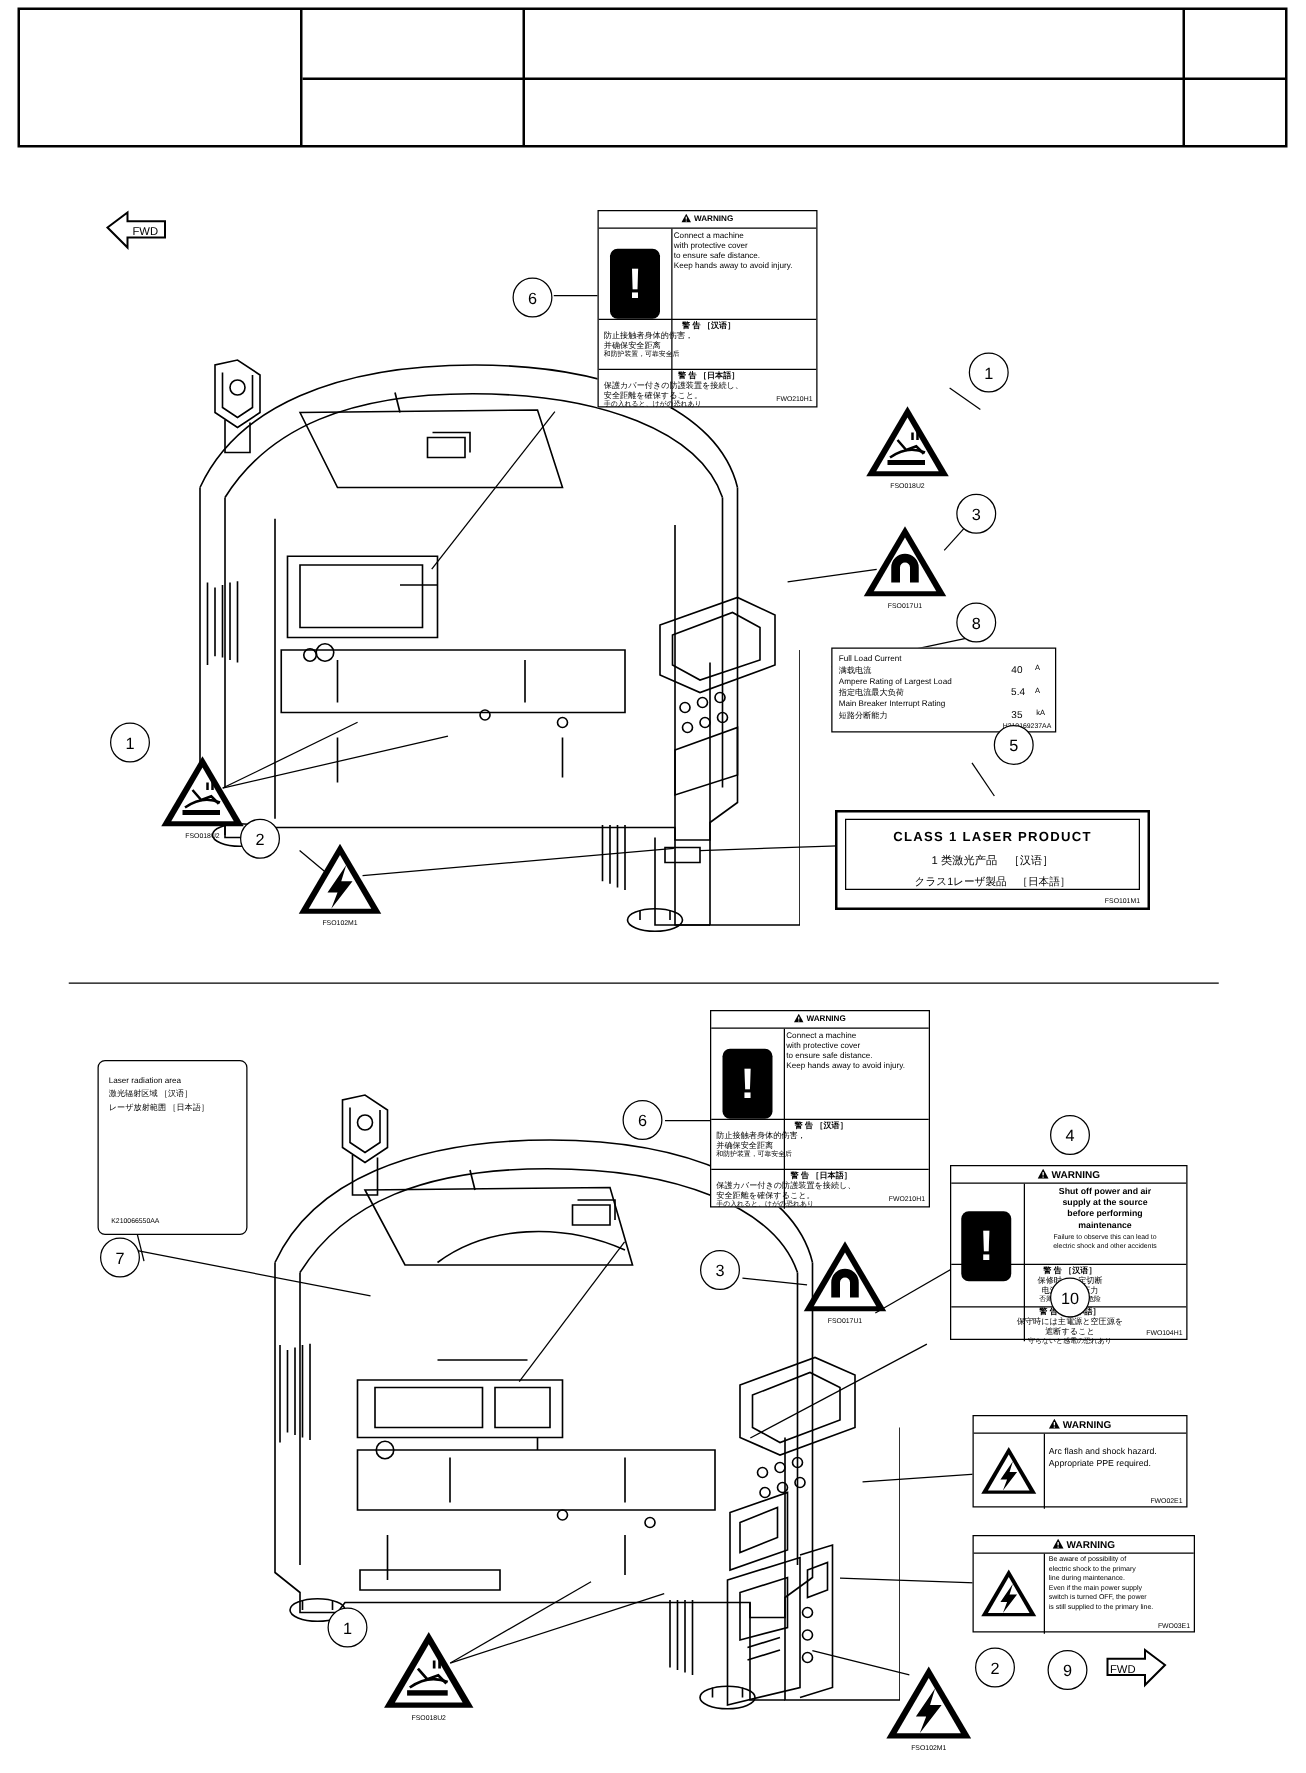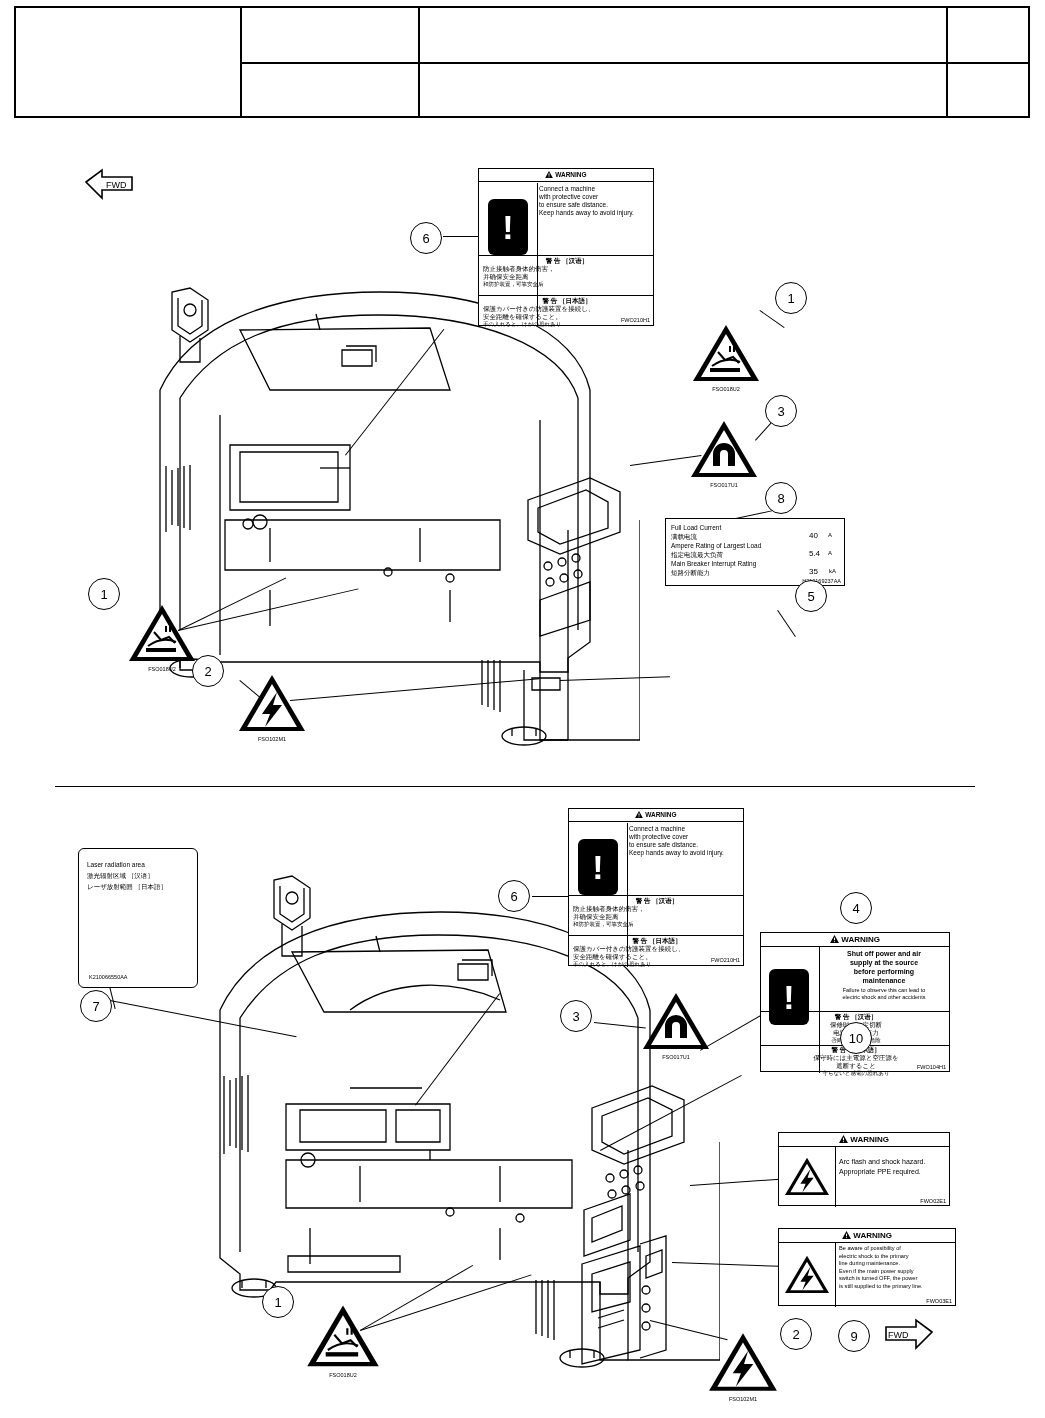--- a/index.html
+++ b/index.html
@@ -252,20 +252,28 @@
     </div>
     <div style="position:absolute;right:26px;top:12px;font-size:8px;">40</div>
     <div style="position:absolute;right:12px;top:13px;font-size:6px;">A</div>
     <div style="position:absolute;right:24px;top:30px;font-size:8px;">5.4</div>
     <div style="position:absolute;right:12px;top:31px;font-size:6px;">A</div>
     <div style="position:absolute;right:26px;top:48px;font-size:8px;">35</div>
     <div style="position:absolute;right:8px;top:49px;font-size:6px;">kA</div>
     <div class="tiny" style="position:absolute;right:3px;bottom:0;">H210169237AA</div>
   </div>
 
+  <div class="label" style="left:668px;top:648px;width:252px;height:80px;border-width:2px;">
+    <div style="position:absolute;left:6px;top:5px;right:6px;bottom:14px;border:1.5px solid #000;">
+      <div class="ctr" style="margin-top:8px;font-size:10.5px;letter-spacing:1px;font-weight:bold;">CLASS 1 LASER PRODUCT</div>
+      <div class="ctr" style="margin-top:6px;font-size:9px;">1 类激光产品　［汉语］</div>
+      <div class="ctr" style="margin-top:5px;font-size:8.5px;">クラス1レーザ製品　［日本語］</div>
+    </div>
+    <div class="tiny" style="position:absolute;right:6px;bottom:1px;">FSO101M1</div>
+  </div>
 
   <div class="mach" style="left:200px;top:860px;">
     <svg width="520" height="520" viewBox="0 0 520 520">
       <g fill="none" stroke="#000" stroke-width="1.3">
         <path d="M20 150 L20 398 L40 414 L40 430 L70 430 L76 422 L400 422 L400 434 L428 434 L428 418 L450 402 L450 150"></path>
         <path d="M20 150 C50 85 130 52 240 52 C350 52 435 88 450 150"></path>
         <path d="M40 158 C75 102 140 75 238 75 C340 75 420 105 438 158"></path>
         <path d="M40 158 L40 392"></path>
         <path d="M438 158 L438 392"></path>
 

